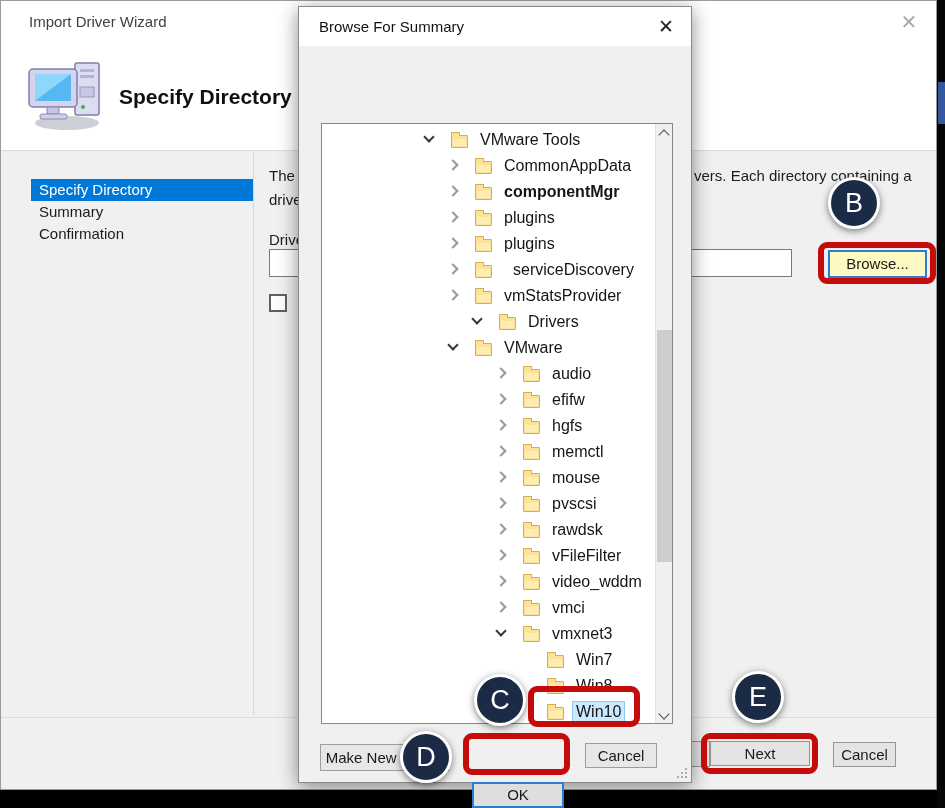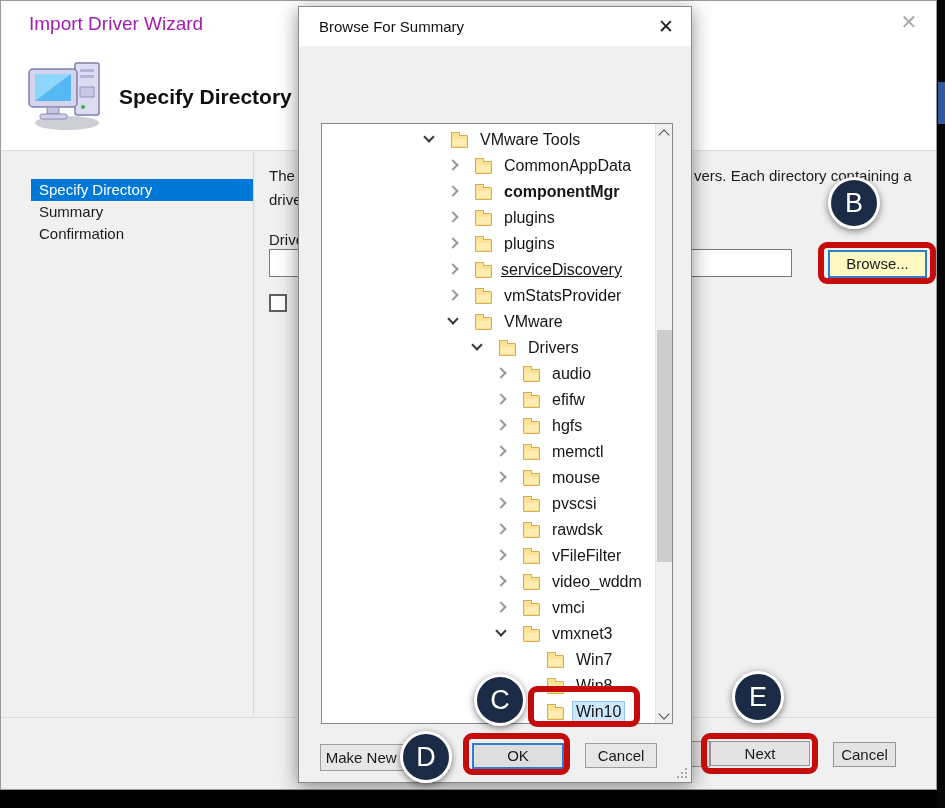--- a/index.html
+++ b/index.html
@@ -2,21 +2,21 @@
 <html><head>
 <meta charset="utf-8">
 <style>
   * { margin:0; padding:0; box-sizing:border-box; }
   html,body { width:945px; height:808px; background:#000; font-family:"Liberation Sans", sans-serif; overflow:hidden; }
   .screen { position:relative; width:945px; height:808px; background:#000; }
 
   
   .wizard { position:absolute; left:0; top:0; width:937px; height:790px; background:#f0f0f0; border:1px solid #9a9a9a; }
   .wiz-header { position:absolute; left:0; top:0; width:100%; height:150px; background:#ffffff; border-bottom:1px solid #dcdcdc; }
-  .wiz-title { position:absolute; left:28px; top:12px; font-size:19px; color:#a21caf; }
+  .wiz-title { position:absolute; left:28px; top:12px; font-size:15px; color:#404040; }
   .wiz-close { position:absolute; right:14px; top:8px; width:26px; height:26px; font-size:20px; color:#a9a9a9; text-align:center; line-height:26px; cursor:default; }
   .wiz-heading { position:absolute; left:118px; top:84px; font-size:21px; font-weight:bold; color:#101010; }
   .wiz-icon { position:absolute; left:26px; top:56px; width:82px; height:76px; }
 
   
   .sidebar { position:absolute; left:0; top:151px; width:253px; bottom:74px; background:#f0f0f0; border-right:1px solid #d8d8d8; }
   .side-list { position:absolute; left:30px; top:27px; width:222px; }
   .side-item { height:22px; line-height:22px; padding-left:8px; font-size:15px; color:#1b1b1b; cursor:default; }
   .side-item.sel { background:#0078d7; color:#ffffff; }
 
@@ -57,21 +57,21 @@
 
   .tree-scroll { position:absolute; right:0; top:0; width:17px; height:100%; background:#f0f0f0; border-left:1px solid #e2e2e2; }
   .scroll-arrow { position:absolute; left:0; width:17px; height:17px; }
   .scroll-arrow .chev { left:4px; border-color:#505050; border-width:1.6px; }
   .scroll-arrow.up { top:0; } .scroll-arrow.up .chev { transform:rotate(-135deg); top:7px; }
   .scroll-arrow.down { bottom:0; } .scroll-arrow.down .chev { transform:rotate(45deg); top:4px; }
   .scroll-thumb { position:absolute; left:1px; top:206px; width:15px; height:232px; background:#cdcdcd; }
 
   .dlg-btn { position:absolute; background:#e7e7e7; border:1px solid #9d9d9d; font-size:15px; color:#1a1a1a; text-align:center; cursor:default; overflow:hidden; white-space:nowrap; }
   .make-new-btn { left:21px; top:737px; width:129px; height:27px; line-height:25px; }
-  .ok-btn { left:173px; top:736px; width:92px; height:26px; line-height:22px; background:#dedede; border:2px solid #2f7dd1; }
+  .ok-btn { left:173px; top:775px; width:92px; height:26px; line-height:22px; background:#dedede; border:2px solid #2f7dd1; }
   .dlg-cancel-btn { left:286px; top:736px; width:72px; height:25px; line-height:23px; }
   .grip { position:absolute; right:4px; bottom:4px; width:12px; height:12px; }
   .grip i { position:absolute; width:2px; height:2px; background:#ababab; }
 
   
   .callout { position:absolute; border:6px solid #c60b0b; border-radius:9px; z-index:40; }
   .co-browse { left:818px; top:242px; width:118px; height:42px; }
   .co-win10 { left:528px; top:686px; width:112px; height:41px; }
   .co-ok { left:463px; top:733px; width:107px; height:42px; }
   .co-next { left:701px; top:733px; width:117px; height:41px; }
@@ -161,36 +161,36 @@
             <span class="tlabel" style="left: 179px;">plugins</span>
           </div>
           <div class="trow">
             <span class="chev right" style="left: 127px;"></span>
             <span class="folder" style="left: 153px;"></span>
             <span class="tlabel" style="left: 179px;">plugins</span>
           </div>
           <div class="trow">
             <span class="chev right" style="left: 127px;"></span>
             <span class="folder" style="left: 153px;"></span>
-            <span class="tlabel" style="left: 176px; text-decoration: underline;">serviceDiscovery</span>
+            <span class="tlabel" style="left: 188px;">serviceDiscovery</span>
           </div>
           <div class="trow">
             <span class="chev right" style="left: 127px;"></span>
             <span class="folder" style="left: 153px;"></span>
             <span class="tlabel" style="left: 179px;">vmStatsProvider</span>
-          </div>
-          <div class="trow">
-            <span class="chev down" style="left: 127px;"></span>
-            <span class="folder" style="left: 153px;"></span>
-            <span class="tlabel" style="left: 179px;">VMware</span>
           </div>
           <div class="trow">
             <span class="chev down" style="left: 151px;"></span>
             <span class="folder" style="left: 177px;"></span>
             <span class="tlabel" style="left: 203px;">Drivers</span>
+          </div>
+          <div class="trow">
+            <span class="chev down" style="left: 127px;"></span>
+            <span class="folder" style="left: 153px;"></span>
+            <span class="tlabel" style="left: 179px;">VMware</span>
           </div>
           <div class="trow">
             <span class="chev right" style="left: 175px;"></span>
             <span class="folder" style="left: 201px;"></span>
             <span class="tlabel" style="left: 227px;">audio</span>
           </div>
           <div class="trow">
             <span class="chev right" style="left: 175px;"></span>
             <span class="folder" style="left: 201px;"></span>
             <span class="tlabel" style="left: 227px;">efifw</span>

